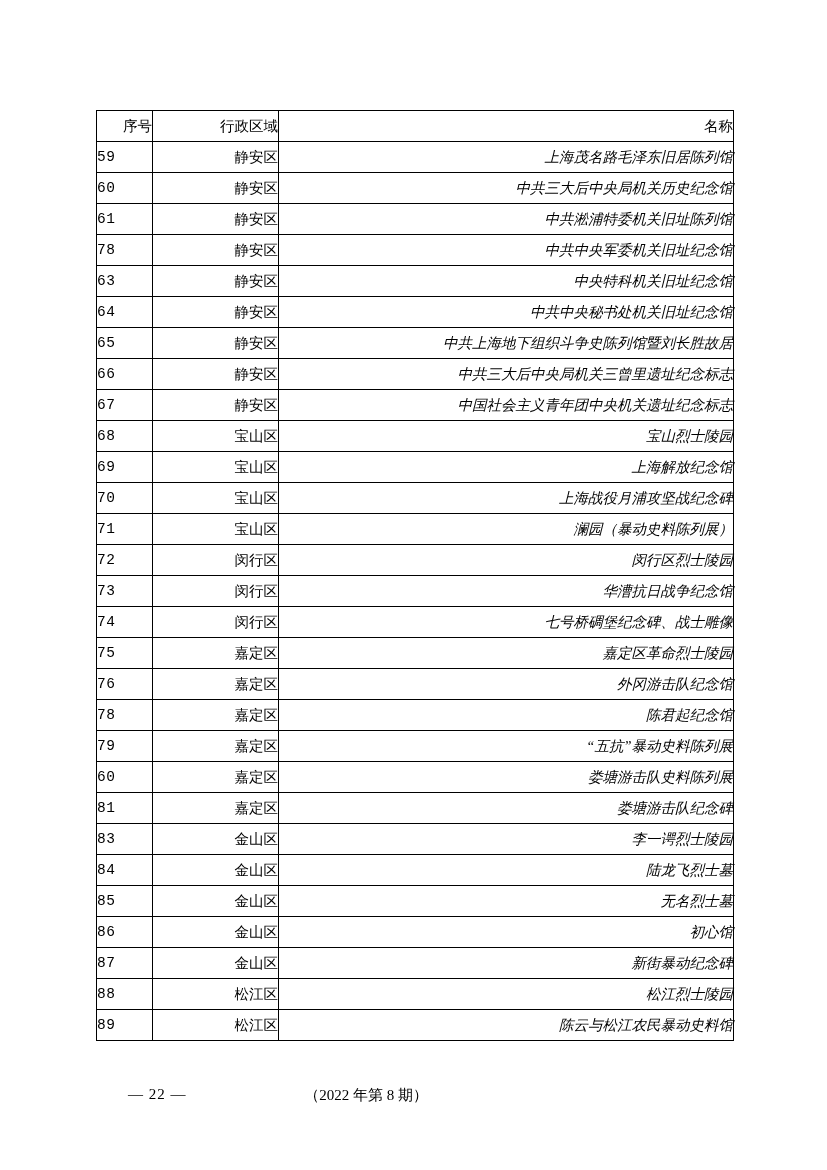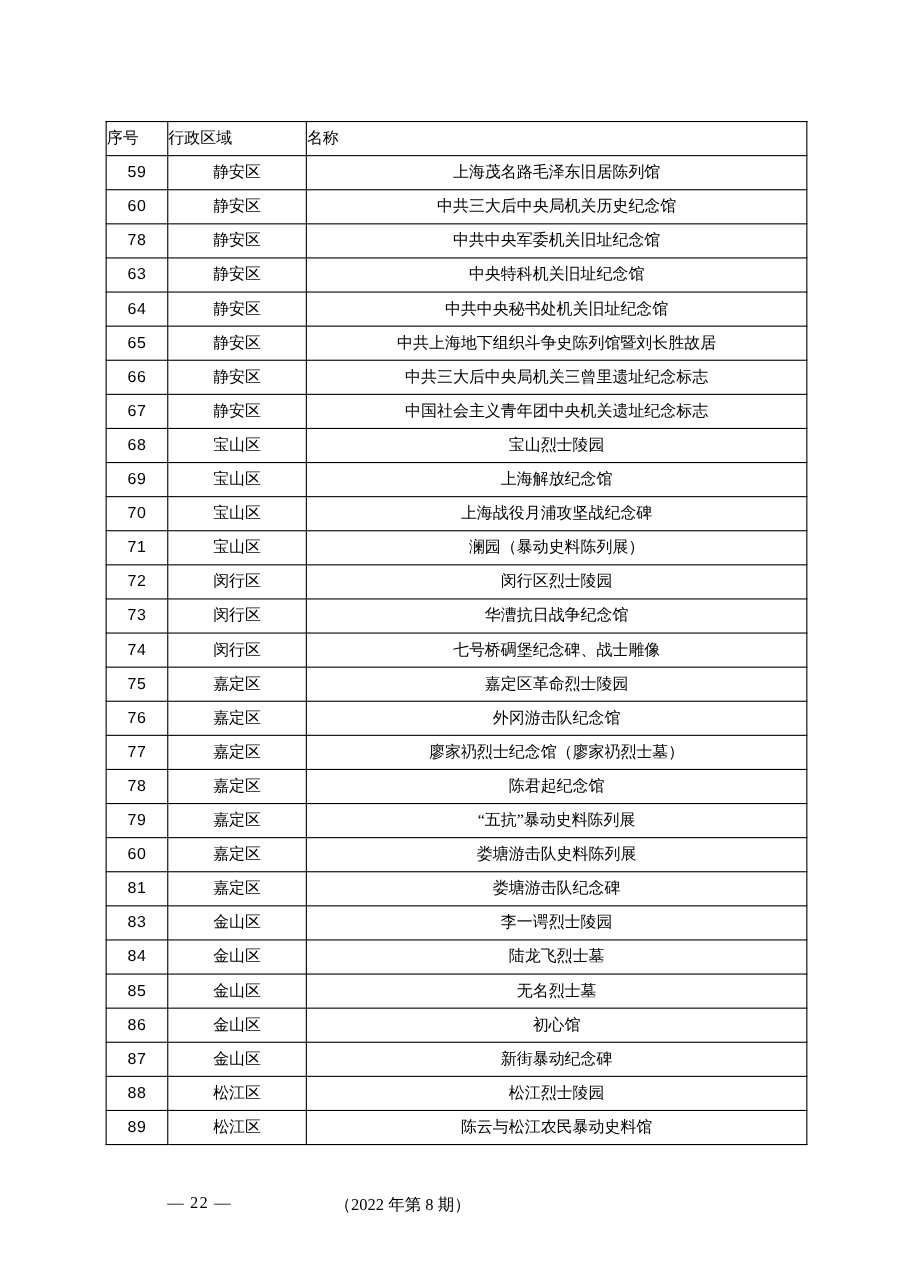--- a/index.html
+++ b/index.html
@@ -40,49 +40,48 @@
     font-size: 14.5px;
     font-weight: normal;
     padding: 0;
     line-height: 28px;
   }
   col.c-index { width: 56px; }
   col.c-district { width: 126px; }
   col.c-name { width: 455px; }
 
   .cell-index {
-    text-align: center;
-    font-family: Liberation Sans, sans-serif;
+    font-family: Liberation Mono, monospace;
     letter-spacing: 0.5px;
   }
   .cell-district {
-    text-align: center;
+    text-align: right;
   }
   .cell-name {
-    text-align: center;
+    text-align: right;
     padding-left: 10px;
+    font-style: italic;
   }
   .hdr {
-    text-align: left;
+    text-align: right;
     font-size: 15px;
   }
   .footer {
     position: absolute;
     left: 0;
     top: 1086px;
     width: 827px;
     height: 24px;
   }
   .page-number {
     position: absolute;
     left: 128px;
     top: 0;
     font-size: 15px;
     letter-spacing: 1px;
-    margin-left: 24px;
   }
   .issue-label {
     position: absolute;
     left: 0;
     top: 0;
     width: 672px;
     text-align: center;
     font-size: 15px;
     padding-left: 60px;
     box-sizing: border-box;
@@ -112,20 +111,25 @@
           <td class="cell-index">59</td>
           <td class="cell-district">静安区</td>
           <td class="cell-name">上海茂名路毛泽东旧居陈列馆</td>
         </tr>
         <tr>
           <td class="cell-index">60</td>
           <td class="cell-district">静安区</td>
           <td class="cell-name">中共三大后中央局机关历史纪念馆</td>
         </tr>
         <tr>
+          <td class="cell-index">61</td>
+          <td class="cell-district">静安区</td>
+          <td class="cell-name">中共淞浦特委机关旧址陈列馆</td>
+        </tr>
+        <tr>
           <td class="cell-index">78</td>
           <td class="cell-district">静安区</td>
           <td class="cell-name">中共中央军委机关旧址纪念馆</td>
         </tr>
         <tr>
           <td class="cell-index">63</td>
           <td class="cell-district">静安区</td>
           <td class="cell-name">中央特科机关旧址纪念馆</td>
         </tr>
         <tr>
@@ -185,25 +189,20 @@
         </tr>
         <tr>
           <td class="cell-index">75</td>
           <td class="cell-district">嘉定区</td>
           <td class="cell-name">嘉定区革命烈士陵园</td>
         </tr>
         <tr>
           <td class="cell-index">76</td>
           <td class="cell-district">嘉定区</td>
           <td class="cell-name">外冈游击队纪念馆</td>
-        </tr>
-        <tr>
-          <td class="cell-index">77</td>
-          <td class="cell-district">嘉定区</td>
-          <td class="cell-name">廖家礽烈士纪念馆（廖家礽烈士墓）</td>
         </tr>
         <tr>
           <td class="cell-index">78</td>
           <td class="cell-district">嘉定区</td>
           <td class="cell-name">陈君起纪念馆</td>
         </tr>
         <tr>
           <td class="cell-index">79</td>
           <td class="cell-district">嘉定区</td>
           <td class="cell-name">“五抗”暴动史料陈列展</td>

